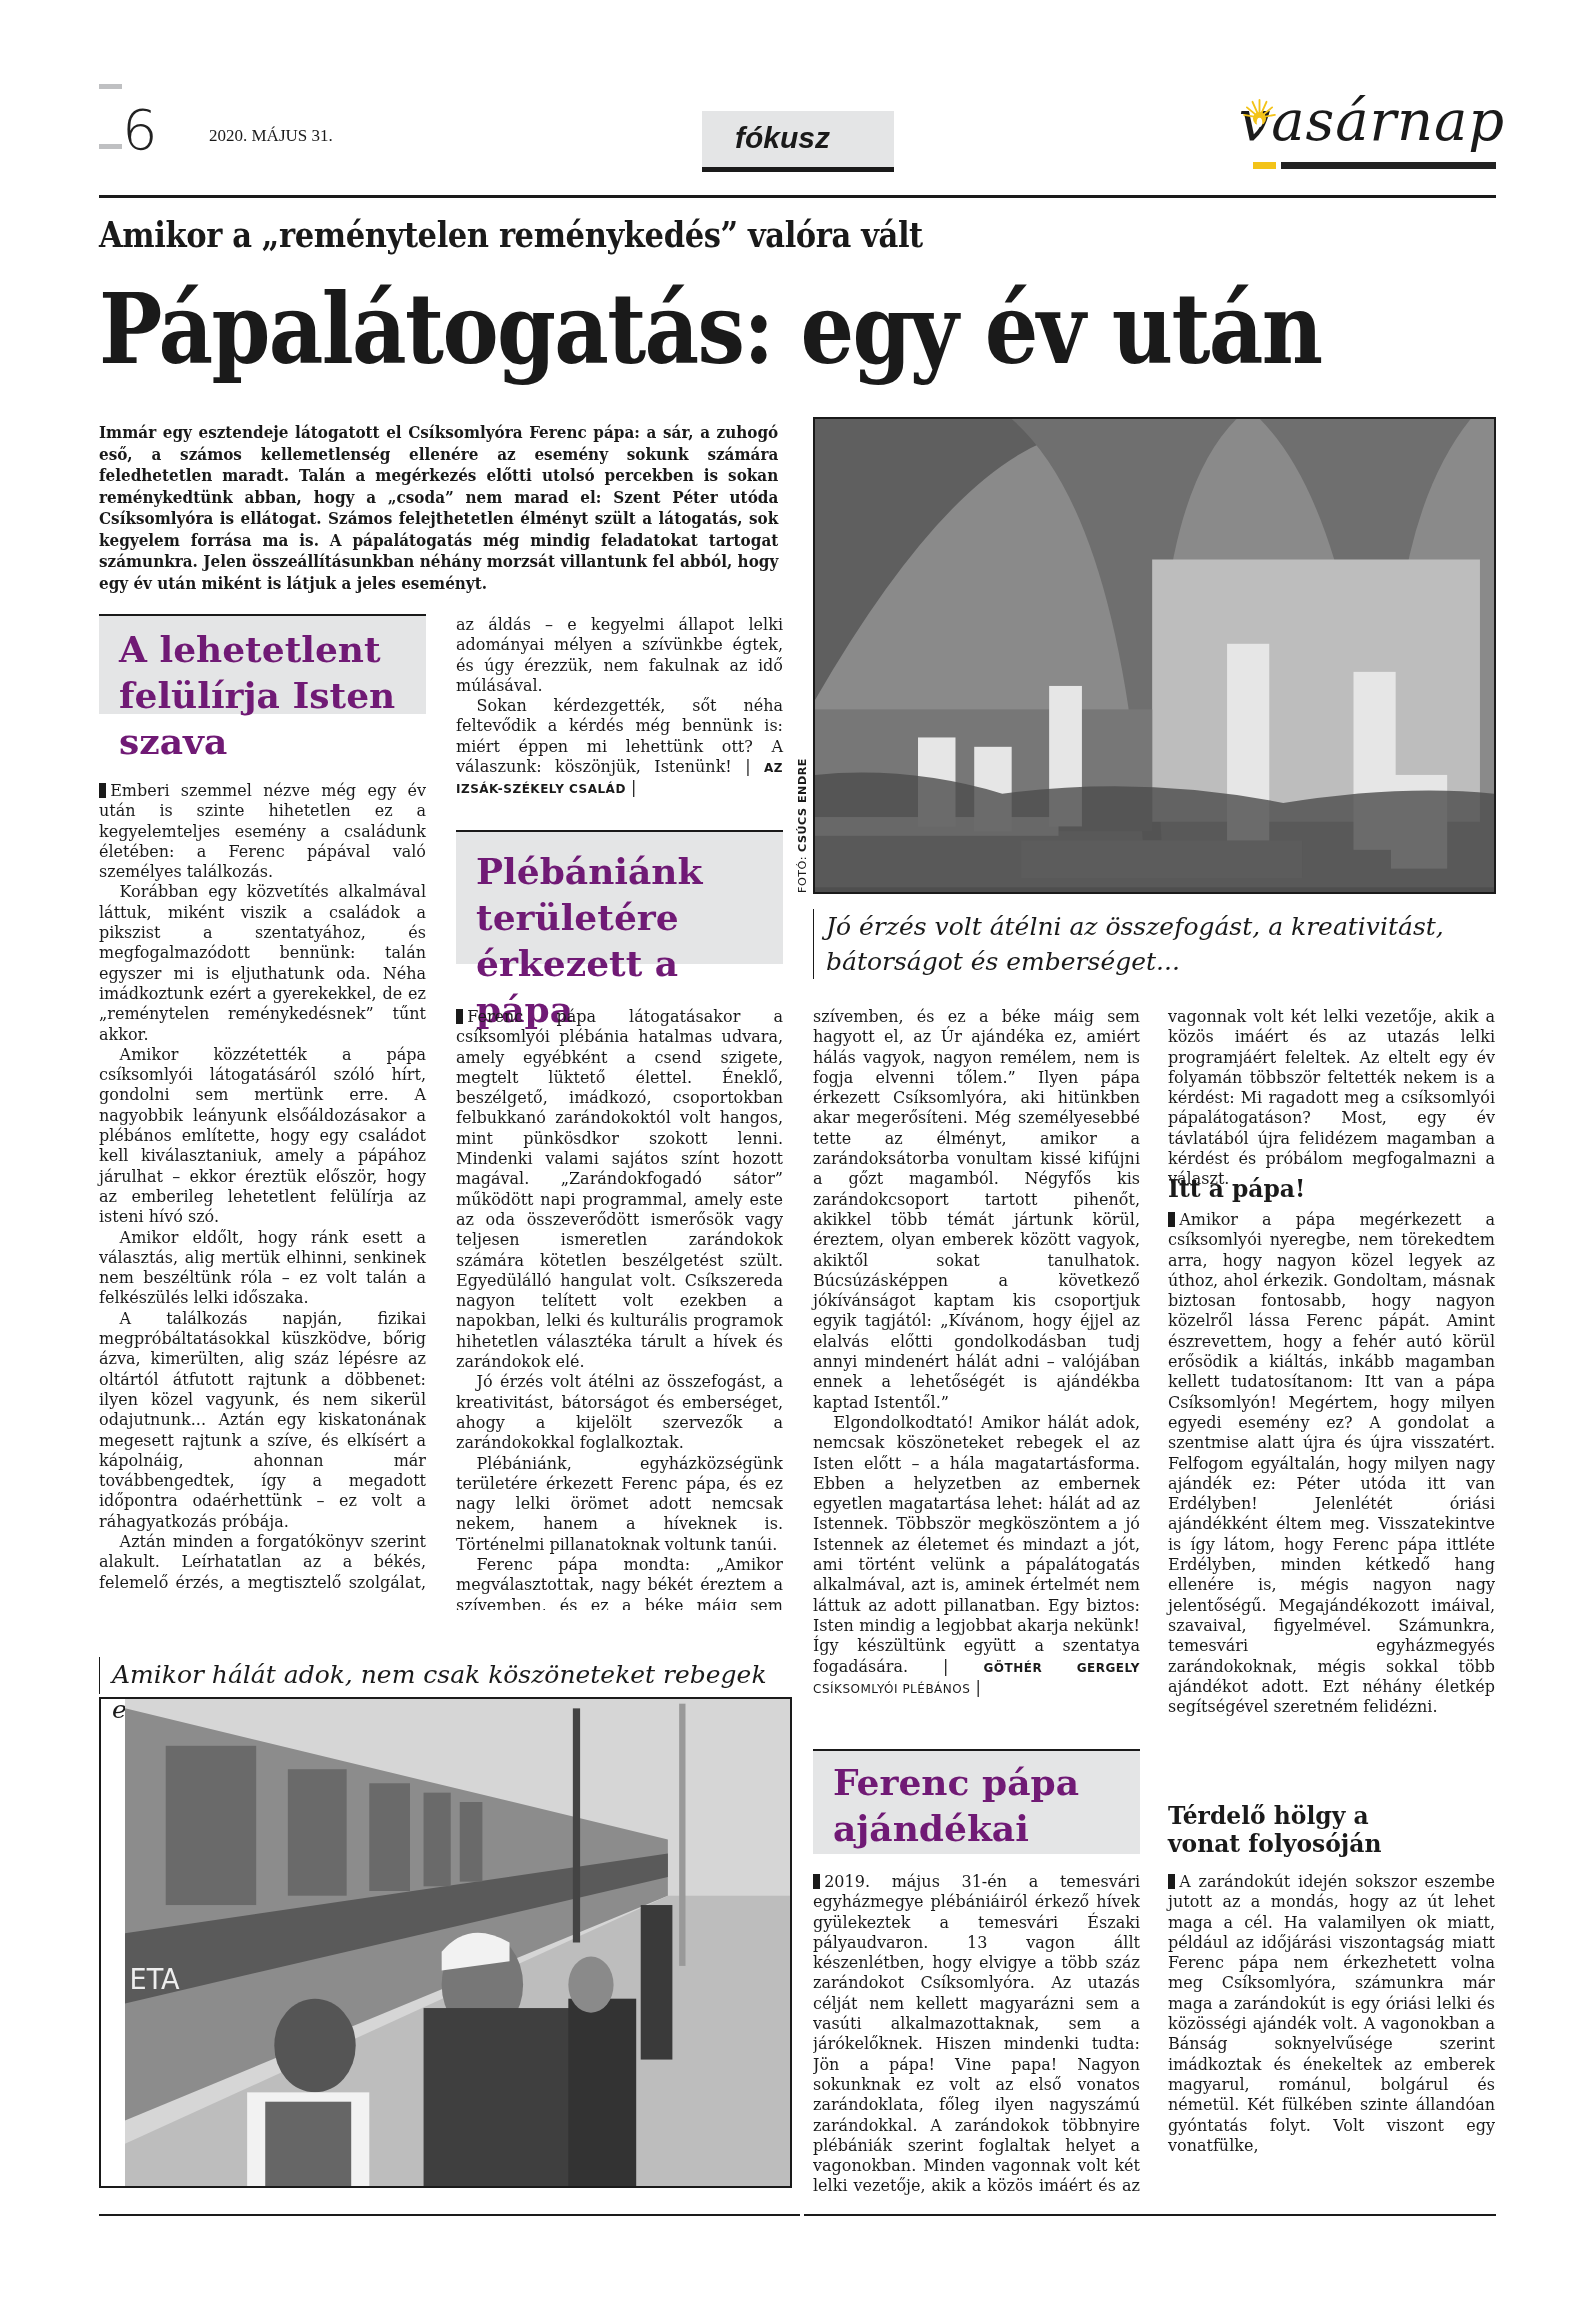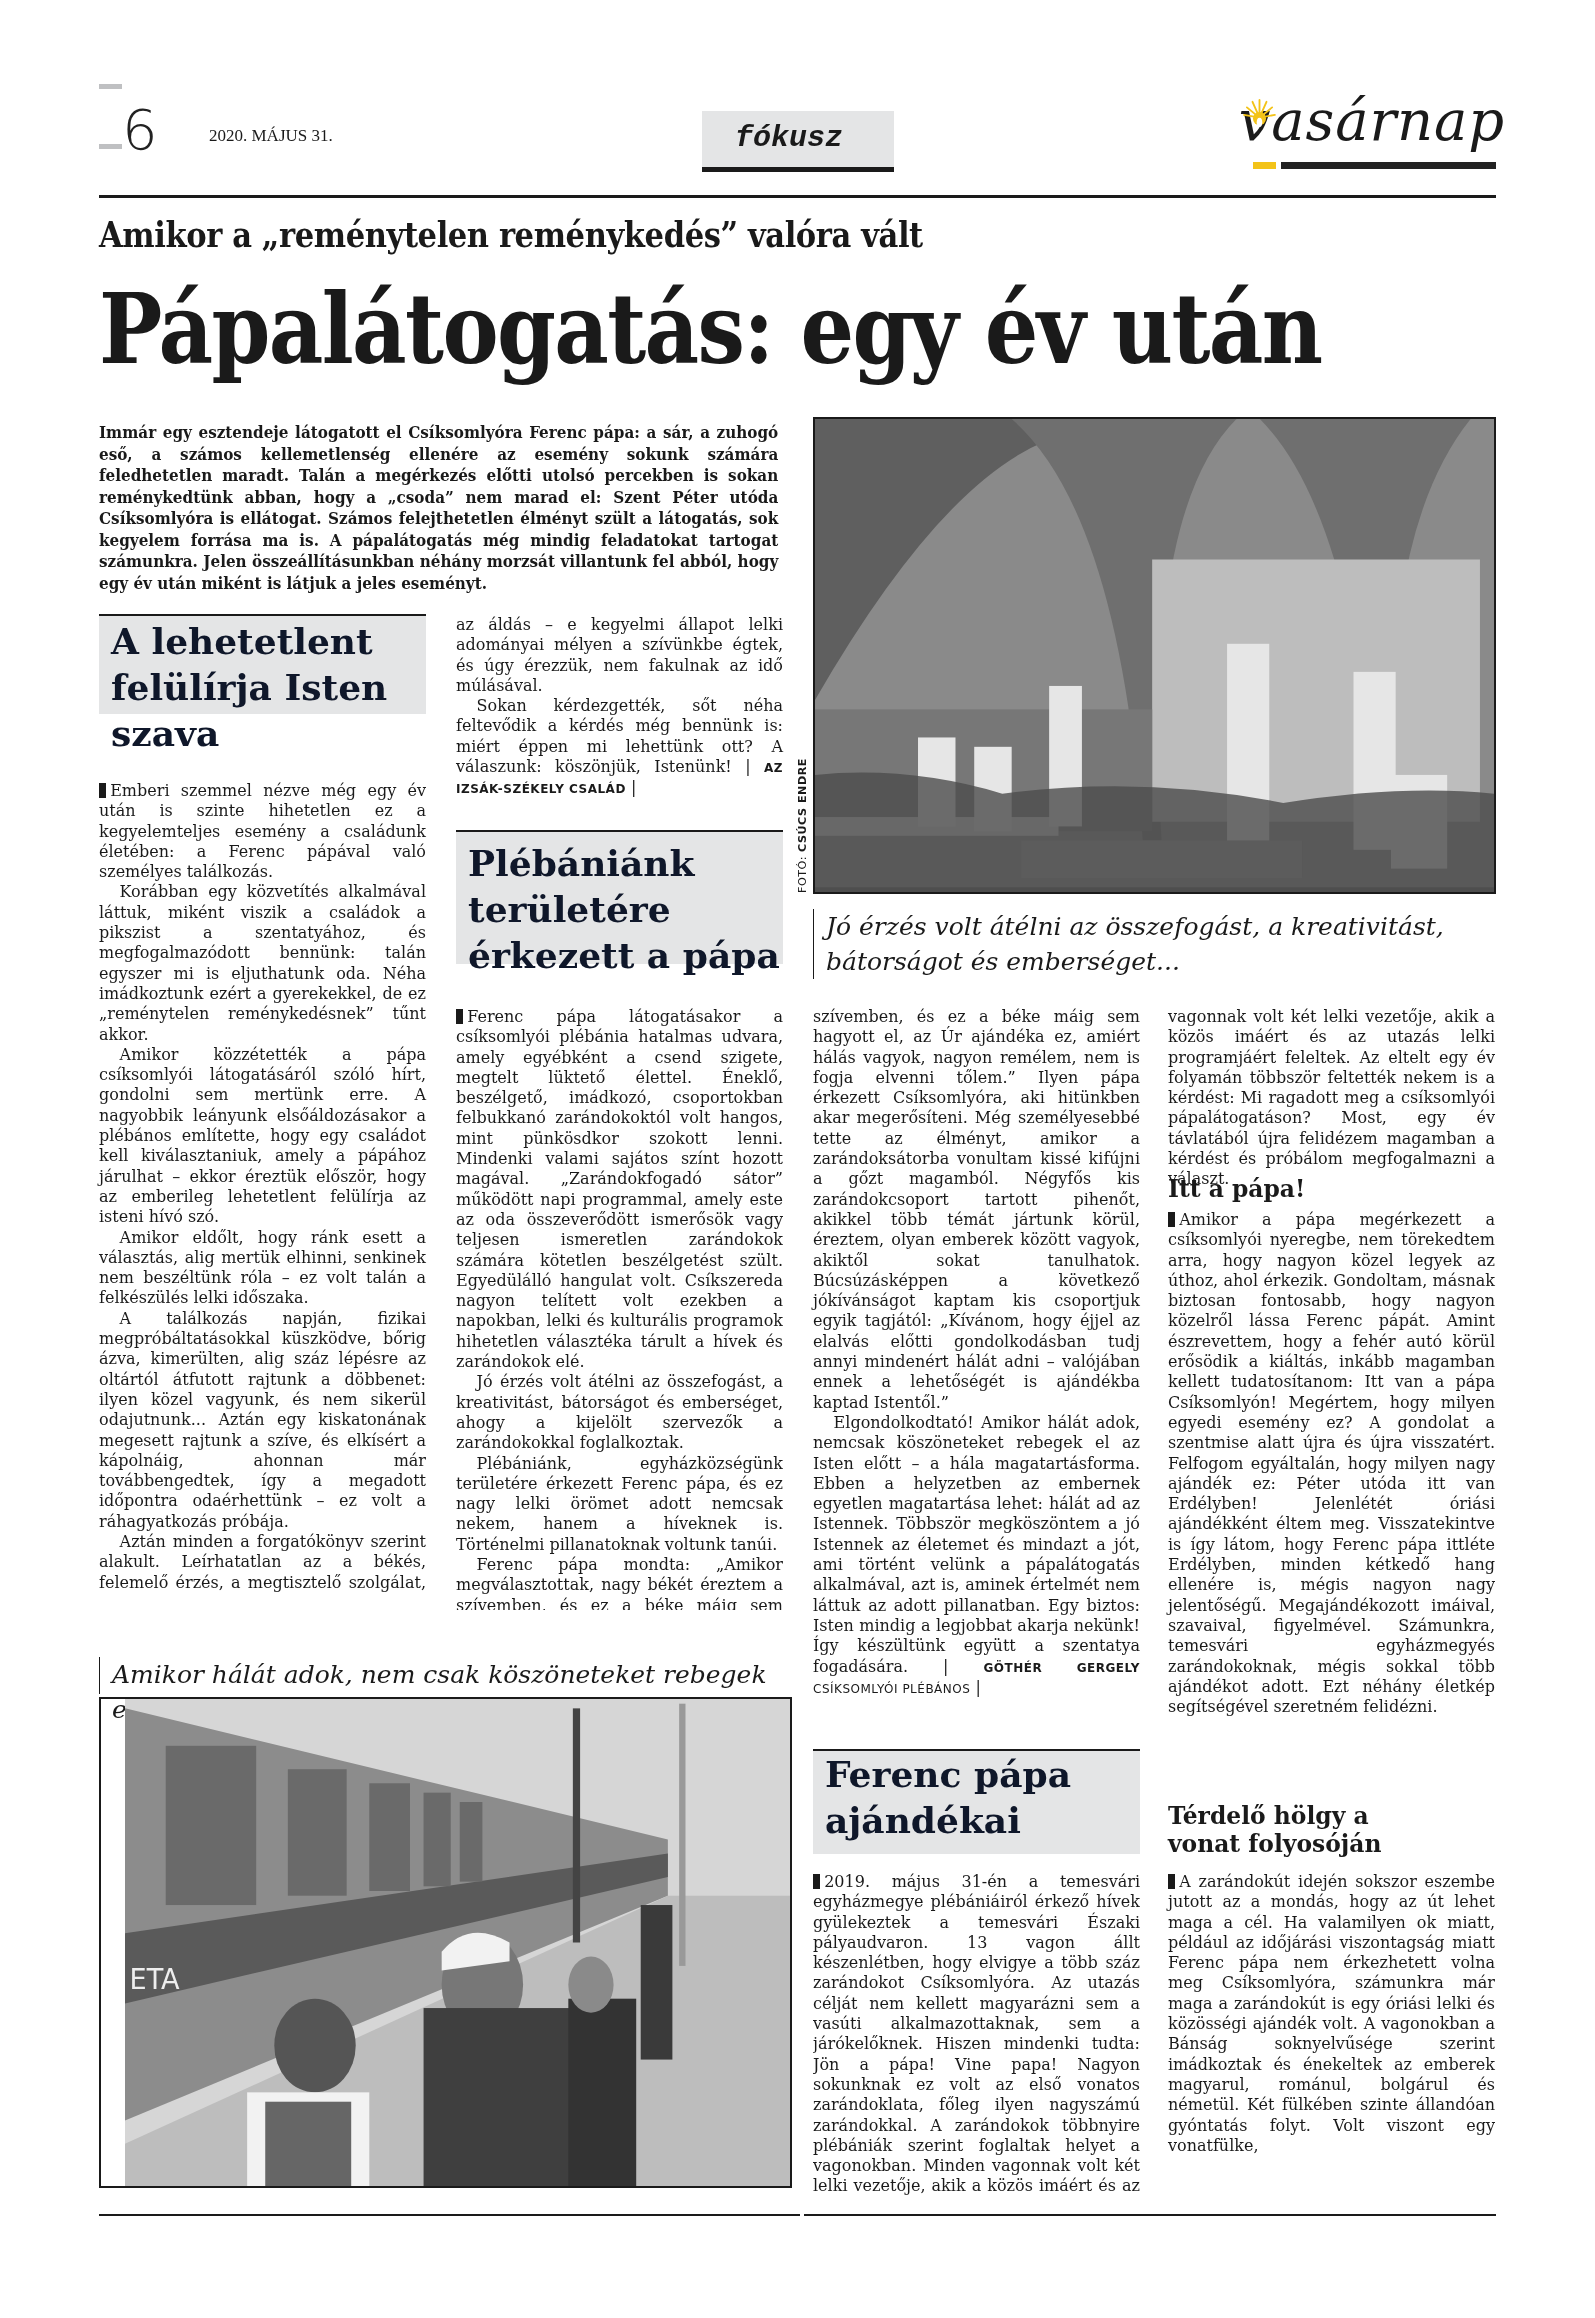--- a/index.html
+++ b/index.html
@@ -2,33 +2,33 @@
 <html style="font-size:7.5px"><head>
 <meta charset="utf-8">
 <style>
   html,body{margin:0;padding:0;background:#fff;}
   body{width:1595px;height:2319px;position:relative;overflow:hidden;color:#1a1a1a;font-family:"DejaVu Serif",serif;}
   
   .pn-bar{position:absolute;left:99px;width:23.4px;height:4.7px;background:#bfc0c2;}
   .page-num{position:absolute;left:122px;top:102px;font-family:"DejaVu Sans",sans-serif;font-weight:200;font-size:56px;line-height:1;color:#222;}
   .date{position:absolute;left:209px;top:126px;font-family:"Liberation Serif",serif;font-size:17px;letter-spacing:0;}
   .section-box{position:absolute;left:702px;top:111px;width:192px;height:61px;background:#e4e5e6;border-bottom:5.6px solid #1a1a1a;box-sizing:border-box;}
-  .section-box span{position:absolute;left:33px;top:10.3px;font-family:Liberation Mono, monospace;font-style:italic;font-weight:bold;font-size:30px;}
+  .section-box span{position:absolute;left:33px;top:10.3px;font-family:Liberation Sans, sans-serif;font-style:italic;font-weight:bold;font-size:30px;}
   .logo{position:absolute;left:1234px;top:88px;width:262px;height:61px;}
   .logo-text{position:absolute;left:4.7px;top:4.7px;font-family:"DejaVu Serif",serif;font-style:italic;font-size:56px;line-height:1;letter-spacing:0.9px;}
   .logo-bar-y{position:absolute;left:1253px;top:162px;width:23.4px;height:6.5px;background:#f3c318;}
   .logo-bar-k{position:absolute;left:1281px;top:162px;width:215px;height:6.5px;background:#222;}
   .sun{position:absolute;left:1243px;top:99px;width:33px;height:28px;}
   .rule-top{position:absolute;left:99px;top:195px;width:1397px;height:2.8px;background:#1a1a1a;}
   .kicker{position:absolute;left:99px;top:213px;font-family:"DejaVu Serif",serif;font-weight:bold;font-size:36px;letter-spacing:-0.5px;transform:scaleX(.85);transform-origin:left;}
   .title{position:absolute;left:99px;top:280px;font-family:"DejaVu Serif",serif;font-weight:bold;font-size:98px;letter-spacing:-1.9px;line-height:1;transform:scaleX(.86);transform-origin:left;}
   .lead{position:absolute;left:99px;top:422px;width:715px;font-family:"DejaVu Serif",serif;font-weight:bold;font-size:16px;line-height:21.5px;text-align:justify;transform:scaleX(.95);transform-origin:left;}
   
   .subbox{position:absolute;background:#e4e5e6;border-top:2.8px solid #1a1a1a;box-sizing:border-box;}
-  .subbox h2{margin:0;font-family:"DejaVu Serif",serif;font-weight:bold;font-size:36px;line-height:46px;color:#0f172a;}
+  .subbox h2{margin:8px;font-family:"DejaVu Serif",serif;font-weight:bold;font-size:36px;line-height:46px;color:#701a75;}
   .col{position:absolute;font-family:"DejaVu Serif",serif;font-size:16px;line-height:20.3px;text-align:justify;hyphens:manual;}
   .col p{margin:0;text-indent:20.6px;}
   .col p.first{text-indent:0;}
   .col p.first::before{content:"";display:inline-block;width:6.5px;height:15px;background:#1a1a1a;margin-right:4.7px;vertical-align:-1.9px;}
   .byline-strong{font-family:"DejaVu Sans",sans-serif;font-weight:bold;font-size:12px;letter-spacing:0.5px;}
   .byline-light{font-family:"DejaVu Sans",sans-serif;font-size:12px;letter-spacing:0.5px;}
   .minihead{position:absolute;font-family:"DejaVu Serif",serif;font-weight:bold;font-size:23.4px;line-height:28px;}
   .pullquote{position:absolute;border-left:1.4px solid #1a1a1a;padding-left:12px;font-family:"DejaVu Serif",serif;font-style:italic;font-size:25px;line-height:35px;box-sizing:border-box;}
   .photo{position:absolute;border:2.8px solid #1a1a1a;box-sizing:border-box;overflow:hidden;}
   .credit{position:absolute;font-family:"DejaVu Sans",sans-serif;font-size:11.2px;letter-spacing:0.5px;transform:rotate(-90deg);transform-origin:left top;white-space:nowrap;}

